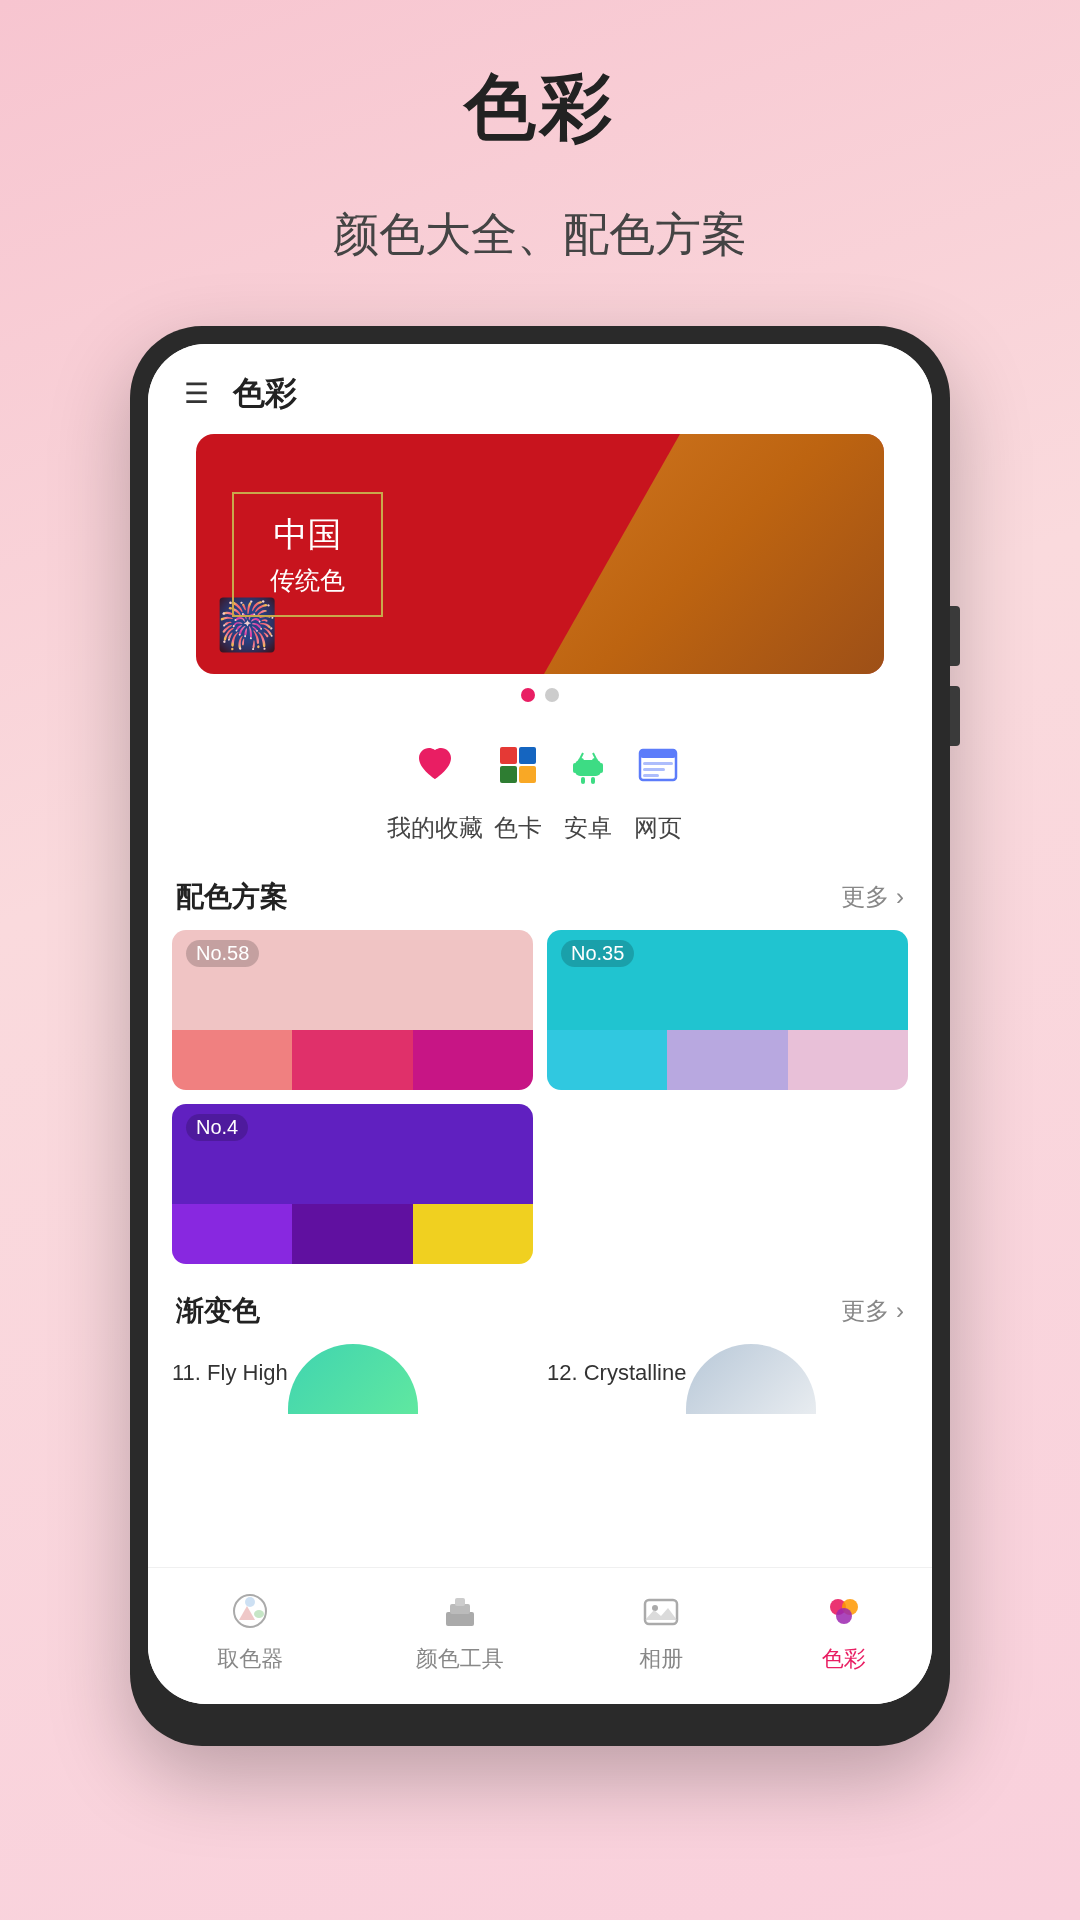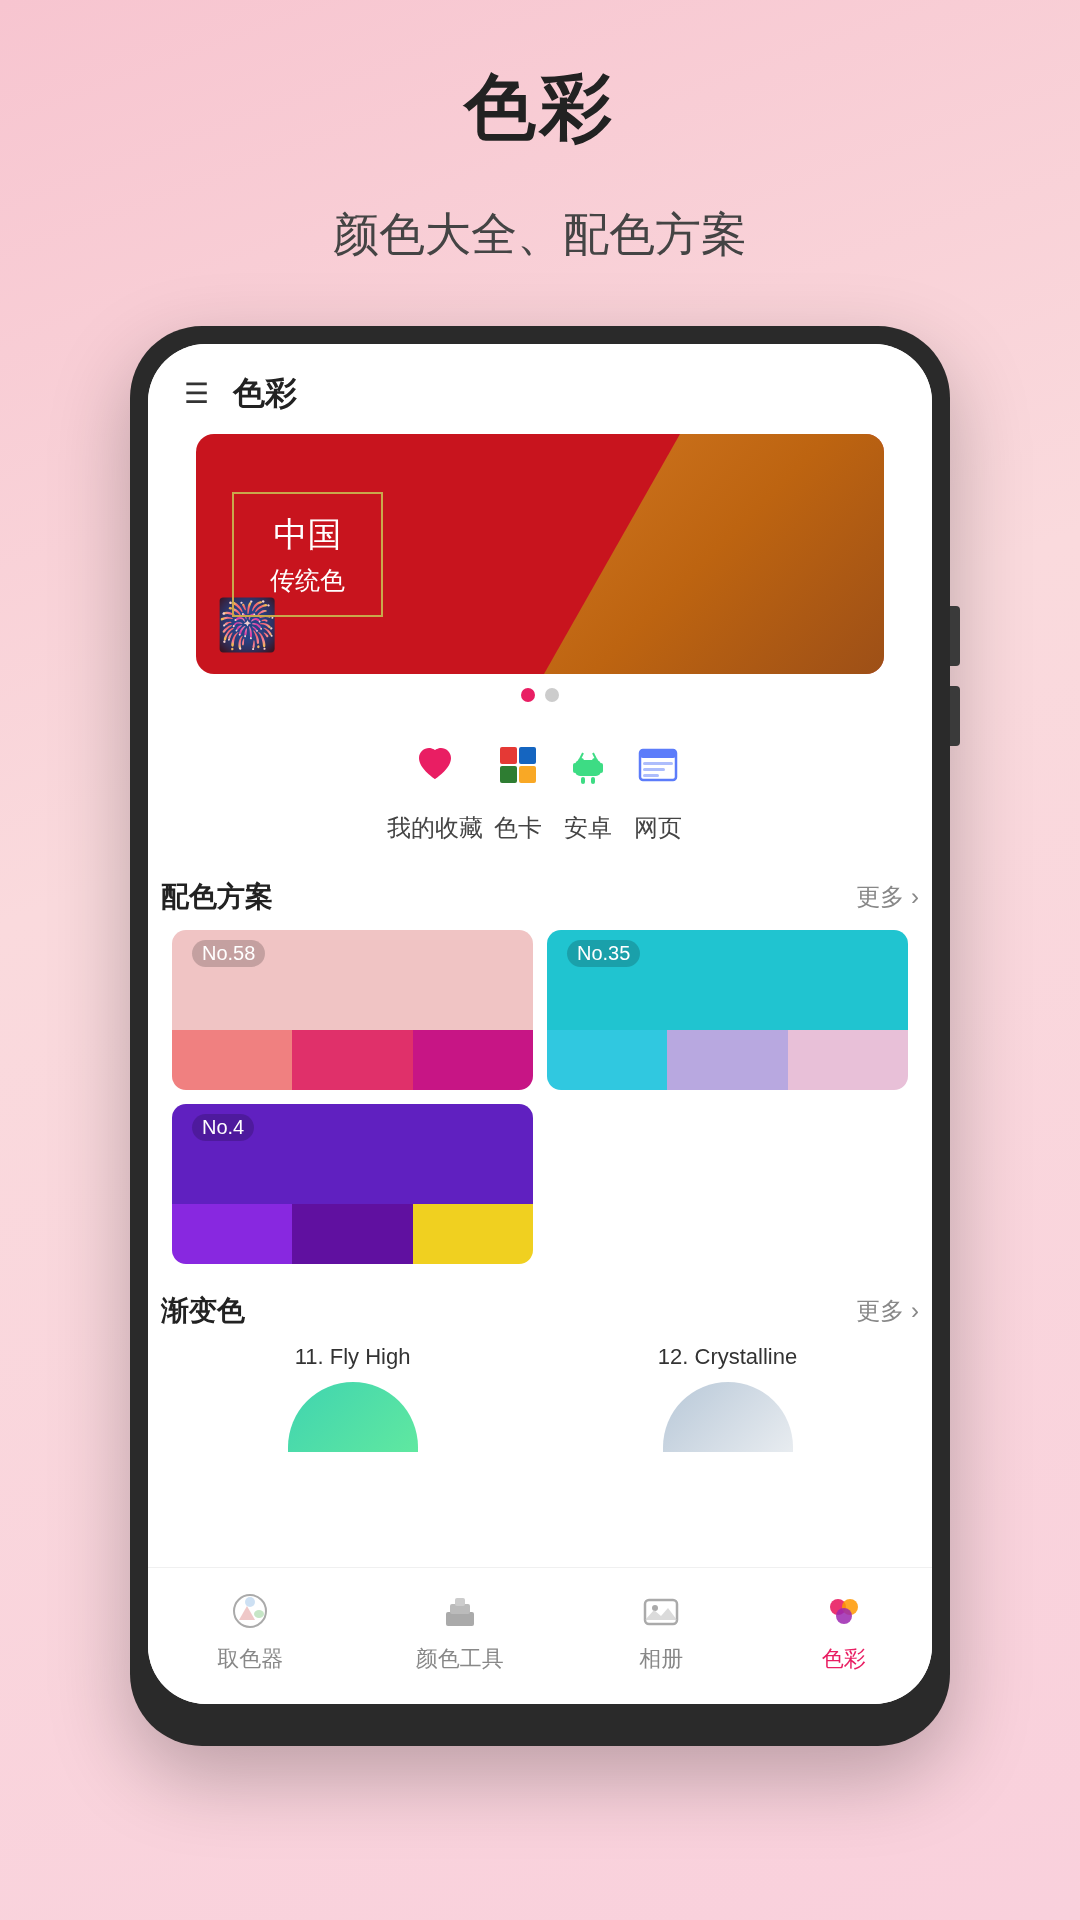--- a/index.html
+++ b/index.html
@@ -155,21 +155,21 @@
     .cat-label {
       font-size: 24px;
       color: #444;
     }
 
     
     .section-header {
       display: flex;
       justify-content: space-between;
       align-items: center;
-      padding: 18px 13px 14px;
+      padding: 18px 28px 14px;
     }
     .section-title {
       font-size: 28px;
       font-weight: 600;
       color: #222;
     }
     .section-more {
       font-size: 24px;
       color: #888;
     }
@@ -182,21 +182,21 @@
       padding: 0 24px 10px;
     }
     .scheme-card {
       border-radius: 14px;
       overflow: hidden;
       position: relative;
     }
     .scheme-no {
       position: absolute;
       top: 10px;
-      left: 20px;
+      left: 14px;
       font-size: 20px;
       color: #fff;
       background: rgba(0,0,0,0.18);
       padding: 2px 10px;
       border-radius: 20px;
       z-index: 2;
     }
     .scheme-top {
       height: 100px;
     }
@@ -210,21 +210,21 @@
 
     
     .gradient-grid {
       display: flex;
       gap: 14px;
       padding: 0 24px 10px;
     }
     .gradient-card {
       flex: 1;
       display: flex;
-      flex-direction: column;
+      flex-direction: row;
       align-items: center;
     }
     .gradient-label {
       font-size: 22px;
       color: #333;
       margin-bottom: 12px;
       font-weight: 500;
     }
     .gradient-circle {
       width: 130px;

